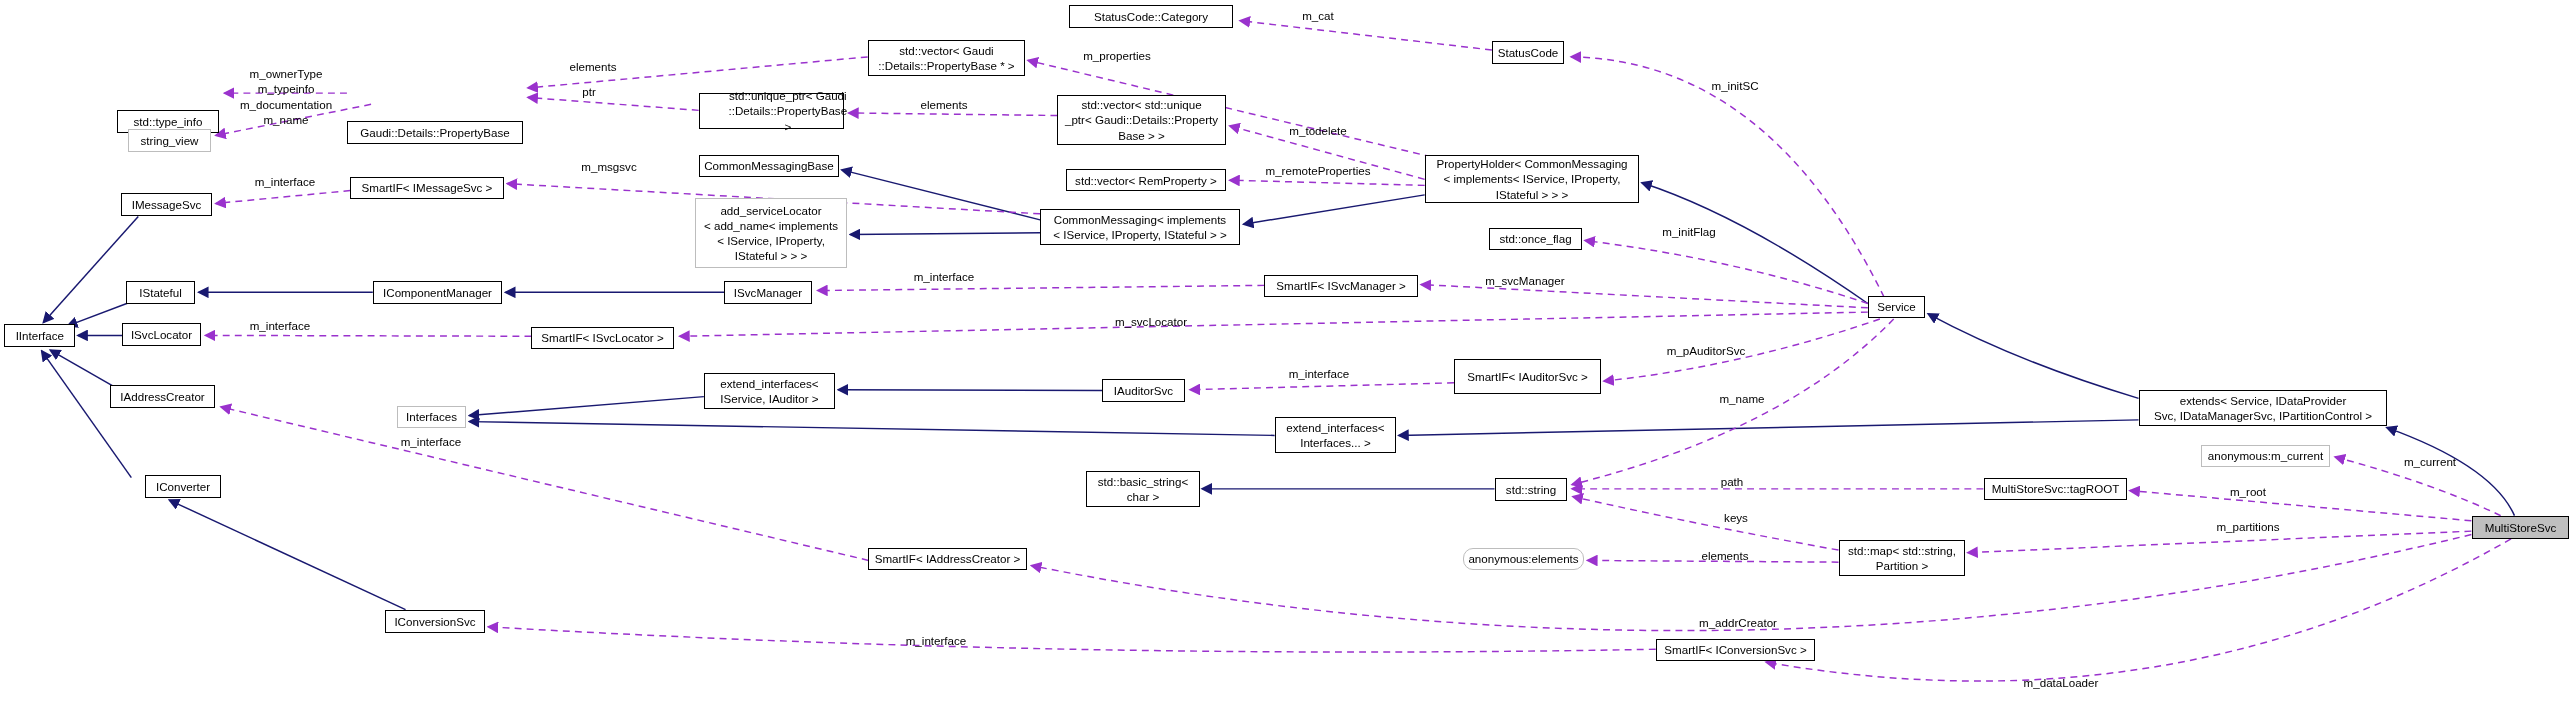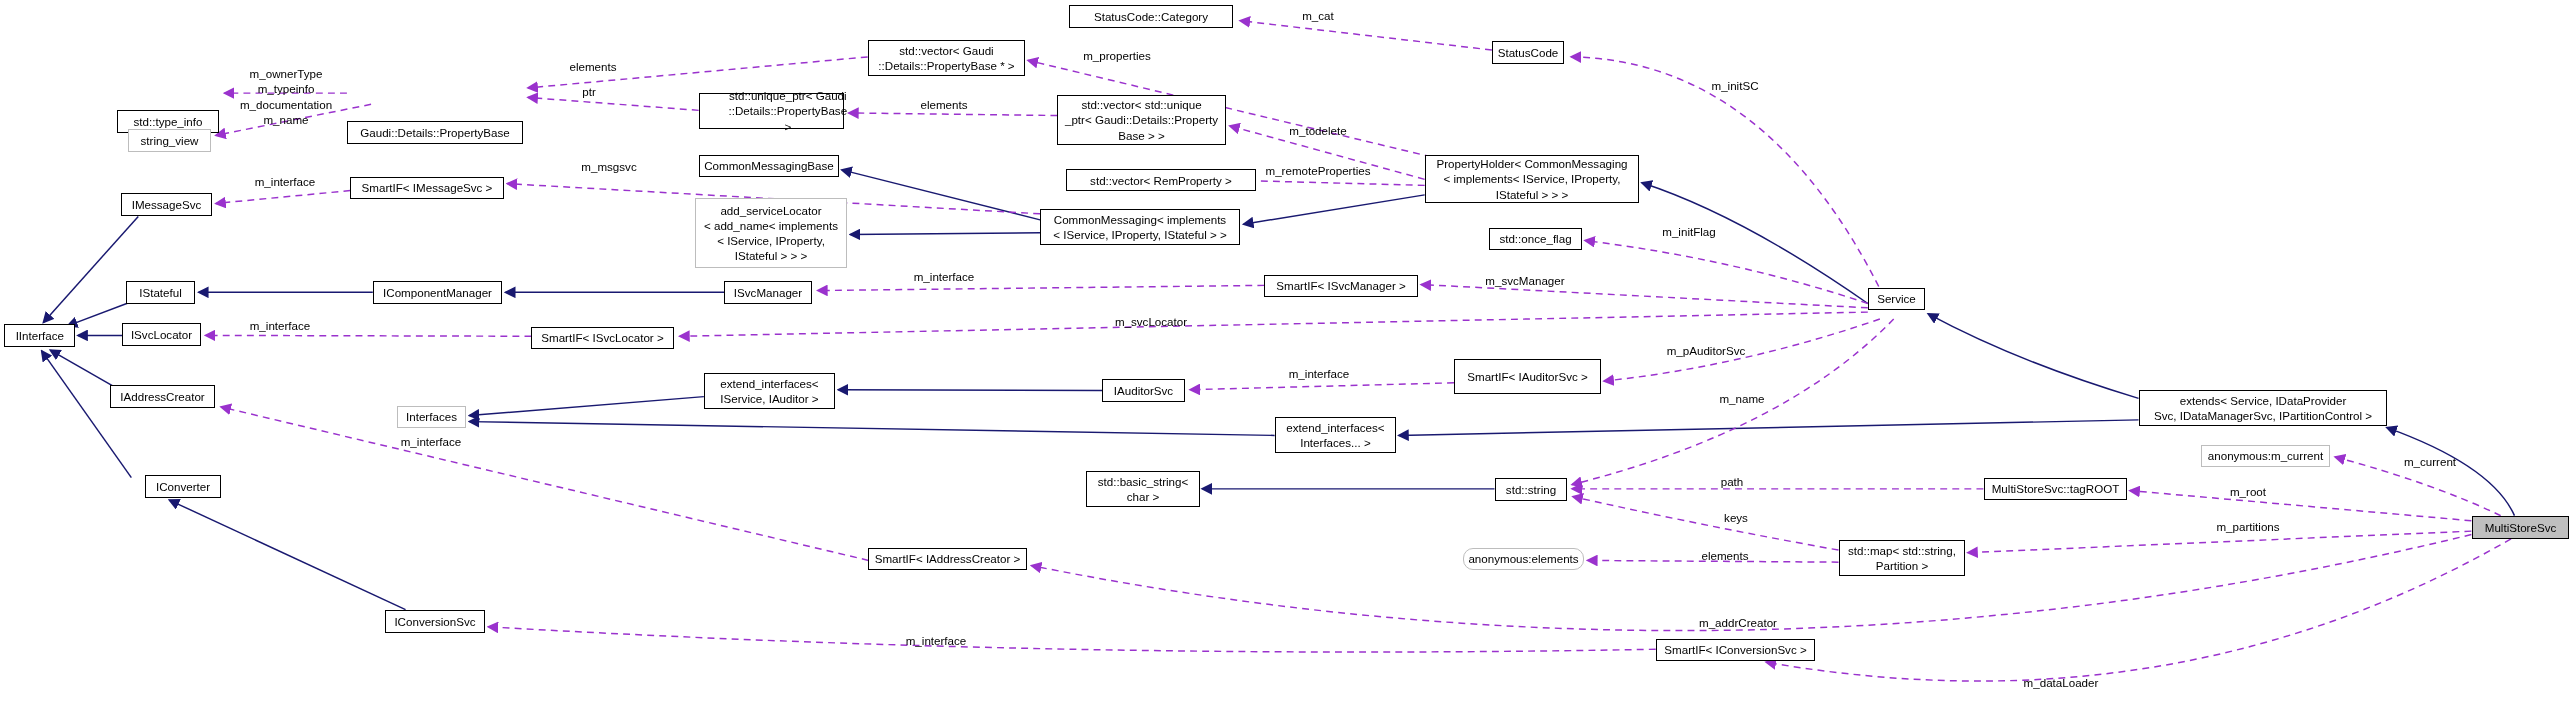--- a/index.html
+++ b/index.html
@@ -89,38 +89,38 @@
 ::Details::PropertyBase * &gt;</div>
       <div class="node" style="left: 117px; top: 81px; width: 102px; height: 23px; margin-top: 29px;">std::type_info</div>
       <div class="node" style="left: 347px; top: 81px; width: 176px; height: 23px; margin-top: 40px;">Gaudi::Details::PropertyBase</div>
       <div class="node" style="left: 699px; top: 93px; width: 145px; height: 36px; padding-left: 36px;">std::unique_ptr&lt; Gaudi
 ::Details::PropertyBase &gt;</div>
       <div class="node" style="left: 1057px; top: 95px; width: 169px; height: 50px;">std::vector&lt; std::unique
 _ptr&lt; Gaudi::Details::Property
 Base &gt; &gt;</div>
       <div class="node gray" style="left: 128px; top: 129px; width: 83px; height: 23px;">string_view</div>
       <div class="node" style="left: 699px; top: 155px; width: 140px; height: 21.6px;">CommonMessagingBase</div>
-      <div class="node" style="left: 1066px; top: 169px; width: 190px; height: 22.4px; text-align: center;">std::vector&lt; RemProperty &gt;</div>
+      <div class="node" style="left: 1066px; top: 169px; width: 160px; height: 22.4px; text-align: center;">std::vector&lt; RemProperty &gt;</div>
       <div class="node" style="left: 1425px; top: 155px; width: 214px; height: 48px;">PropertyHolder&lt; CommonMessaging
 &lt; implements&lt; IService, IProperty,
 IStateful &gt; &gt; &gt;</div>
       <div class="node" style="left: 350px; top: 177px; width: 154px; height: 21.6px;">SmartIF&lt; IMessageSvc &gt;</div>
       <div class="node" style="left: 121px; top: 193px; width: 91px; height: 23px;">IMessageSvc</div>
       <div class="node gray" style="left: 695px; top: 198px; width: 152px; height: 70px;">add_serviceLocator
 &lt; add_name&lt; implements
 &lt; IService, IProperty,
 IStateful &gt; &gt; &gt;</div>
       <div class="node" style="left: 1040px; top: 209px; width: 200px; height: 36px;">CommonMessaging&lt; implements
 &lt; IService, IProperty, IStateful &gt; &gt;</div>
       <div class="node" style="left: 1489px; top: 228px; width: 93px; height: 21.6px;">std::once_flag</div>
       <div class="node" style="left: 126px; top: 281px; width: 69px; height: 23px;">IStateful</div>
       <div class="node" style="left: 373px; top: 281px; width: 129px; height: 23px;">IComponentManager</div>
       <div class="node" style="left: 724px; top: 281px; width: 88px; height: 23px;">ISvcManager</div>
       <div class="node" style="left: 1264px; top: 275px; width: 154px; height: 21.6px;">SmartIF&lt; ISvcManager &gt;</div>
-      <div class="node" style="left: 1868px; top: 288px; width: 57px; height: 21.6px;">Service</div>
+      <div class="node" style="left: 1868px; top: 296px; width: 57px; height: 21.6px;">Service</div>
       <div class="node" style="left: 4.3px; top: 324px; width: 71px; height: 23px;">IInterface</div>
       <div class="node" style="left: 122px; top: 323px; width: 79px; height: 23px;">ISvcLocator</div>
       <div class="node" style="left: 531px; top: 327px; width: 143px; height: 21.6px;">SmartIF&lt; ISvcLocator &gt;</div>
       <div class="node" style="left: 110px; top: 385px; width: 105px; height: 23px;">IAddressCreator</div>
       <div class="node gray" style="left: 397px; top: 406px; width: 69px; height: 21.6px;">Interfaces</div>
       <div class="node" style="left: 704px; top: 373px; width: 131px; height: 36px;">extend_interfaces&lt;
 IService, IAuditor &gt;</div>
       <div class="node" style="left: 1102px; top: 379px; width: 83px; height: 23px;">IAuditorSvc</div>
       <div class="node" style="left: 1454px; top: 359px; width: 147px; height: 35px;">SmartIF&lt; IAuditorSvc &gt;</div>
       <div class="node" style="left: 2139px; top: 390px; width: 248px; height: 36px;">extends&lt; Service, IDataProvider

